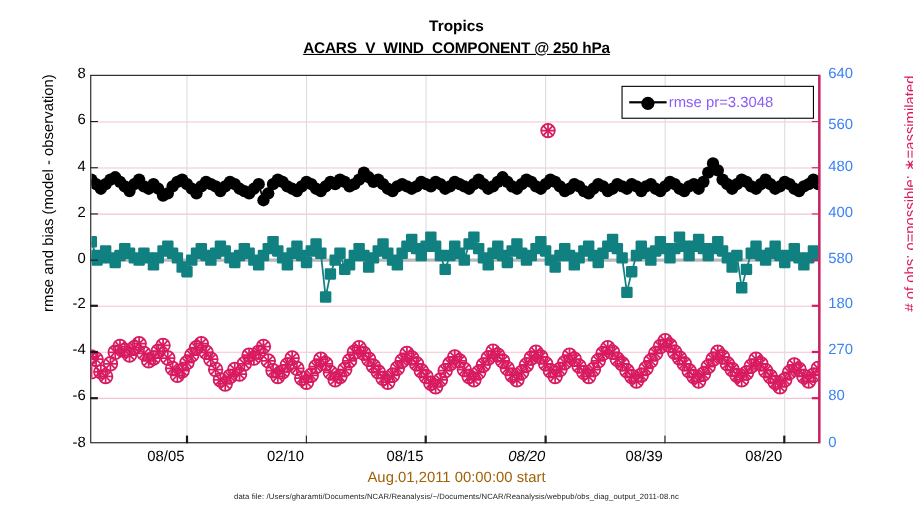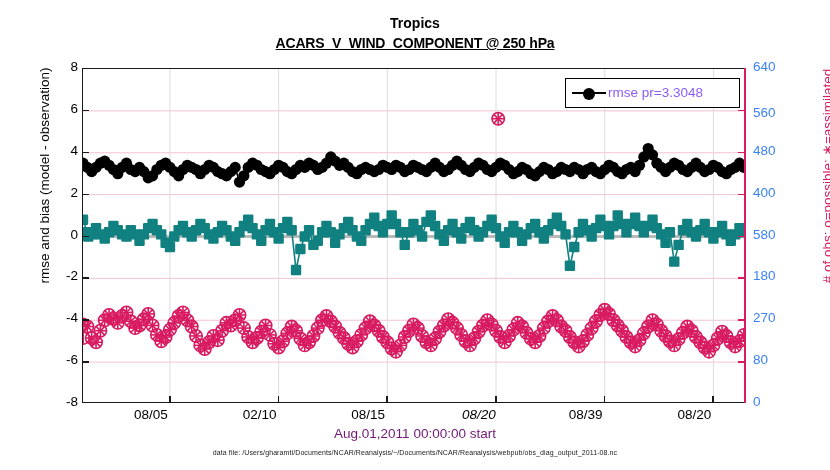--- a/index.html
+++ b/index.html
@@ -49,21 +49,21 @@
     transform:rotate(-90deg);transform-origin:center center;
     text-align:center;font-size:13.5px;color:#000;
   }
   .ylabel-right{
     position:absolute;left:662px;top:168px;width:330px;
     transform:rotate(-90deg);transform-origin:center center;
     text-align:center;font-size:13.5px;color:#d81b60;
   }
   .xlabel{
     position:absolute;left:0;top:426px;width:830px;text-align:center;
-    font-size:13.5px;color:#701a75;
+    font-size:13.5px;color:#a16207;
   }
   .footer{
     position:absolute;left:0;top:449px;width:830px;text-align:center;
     font-size:7px;color:#1a1a1a;letter-spacing:.1px;
   }
 
   
   .legend{
     position:absolute;left:565px;top:78px;width:175px;
     border:1.4px solid #000;background:#fff;padding:4px 6px 5px 6px;

